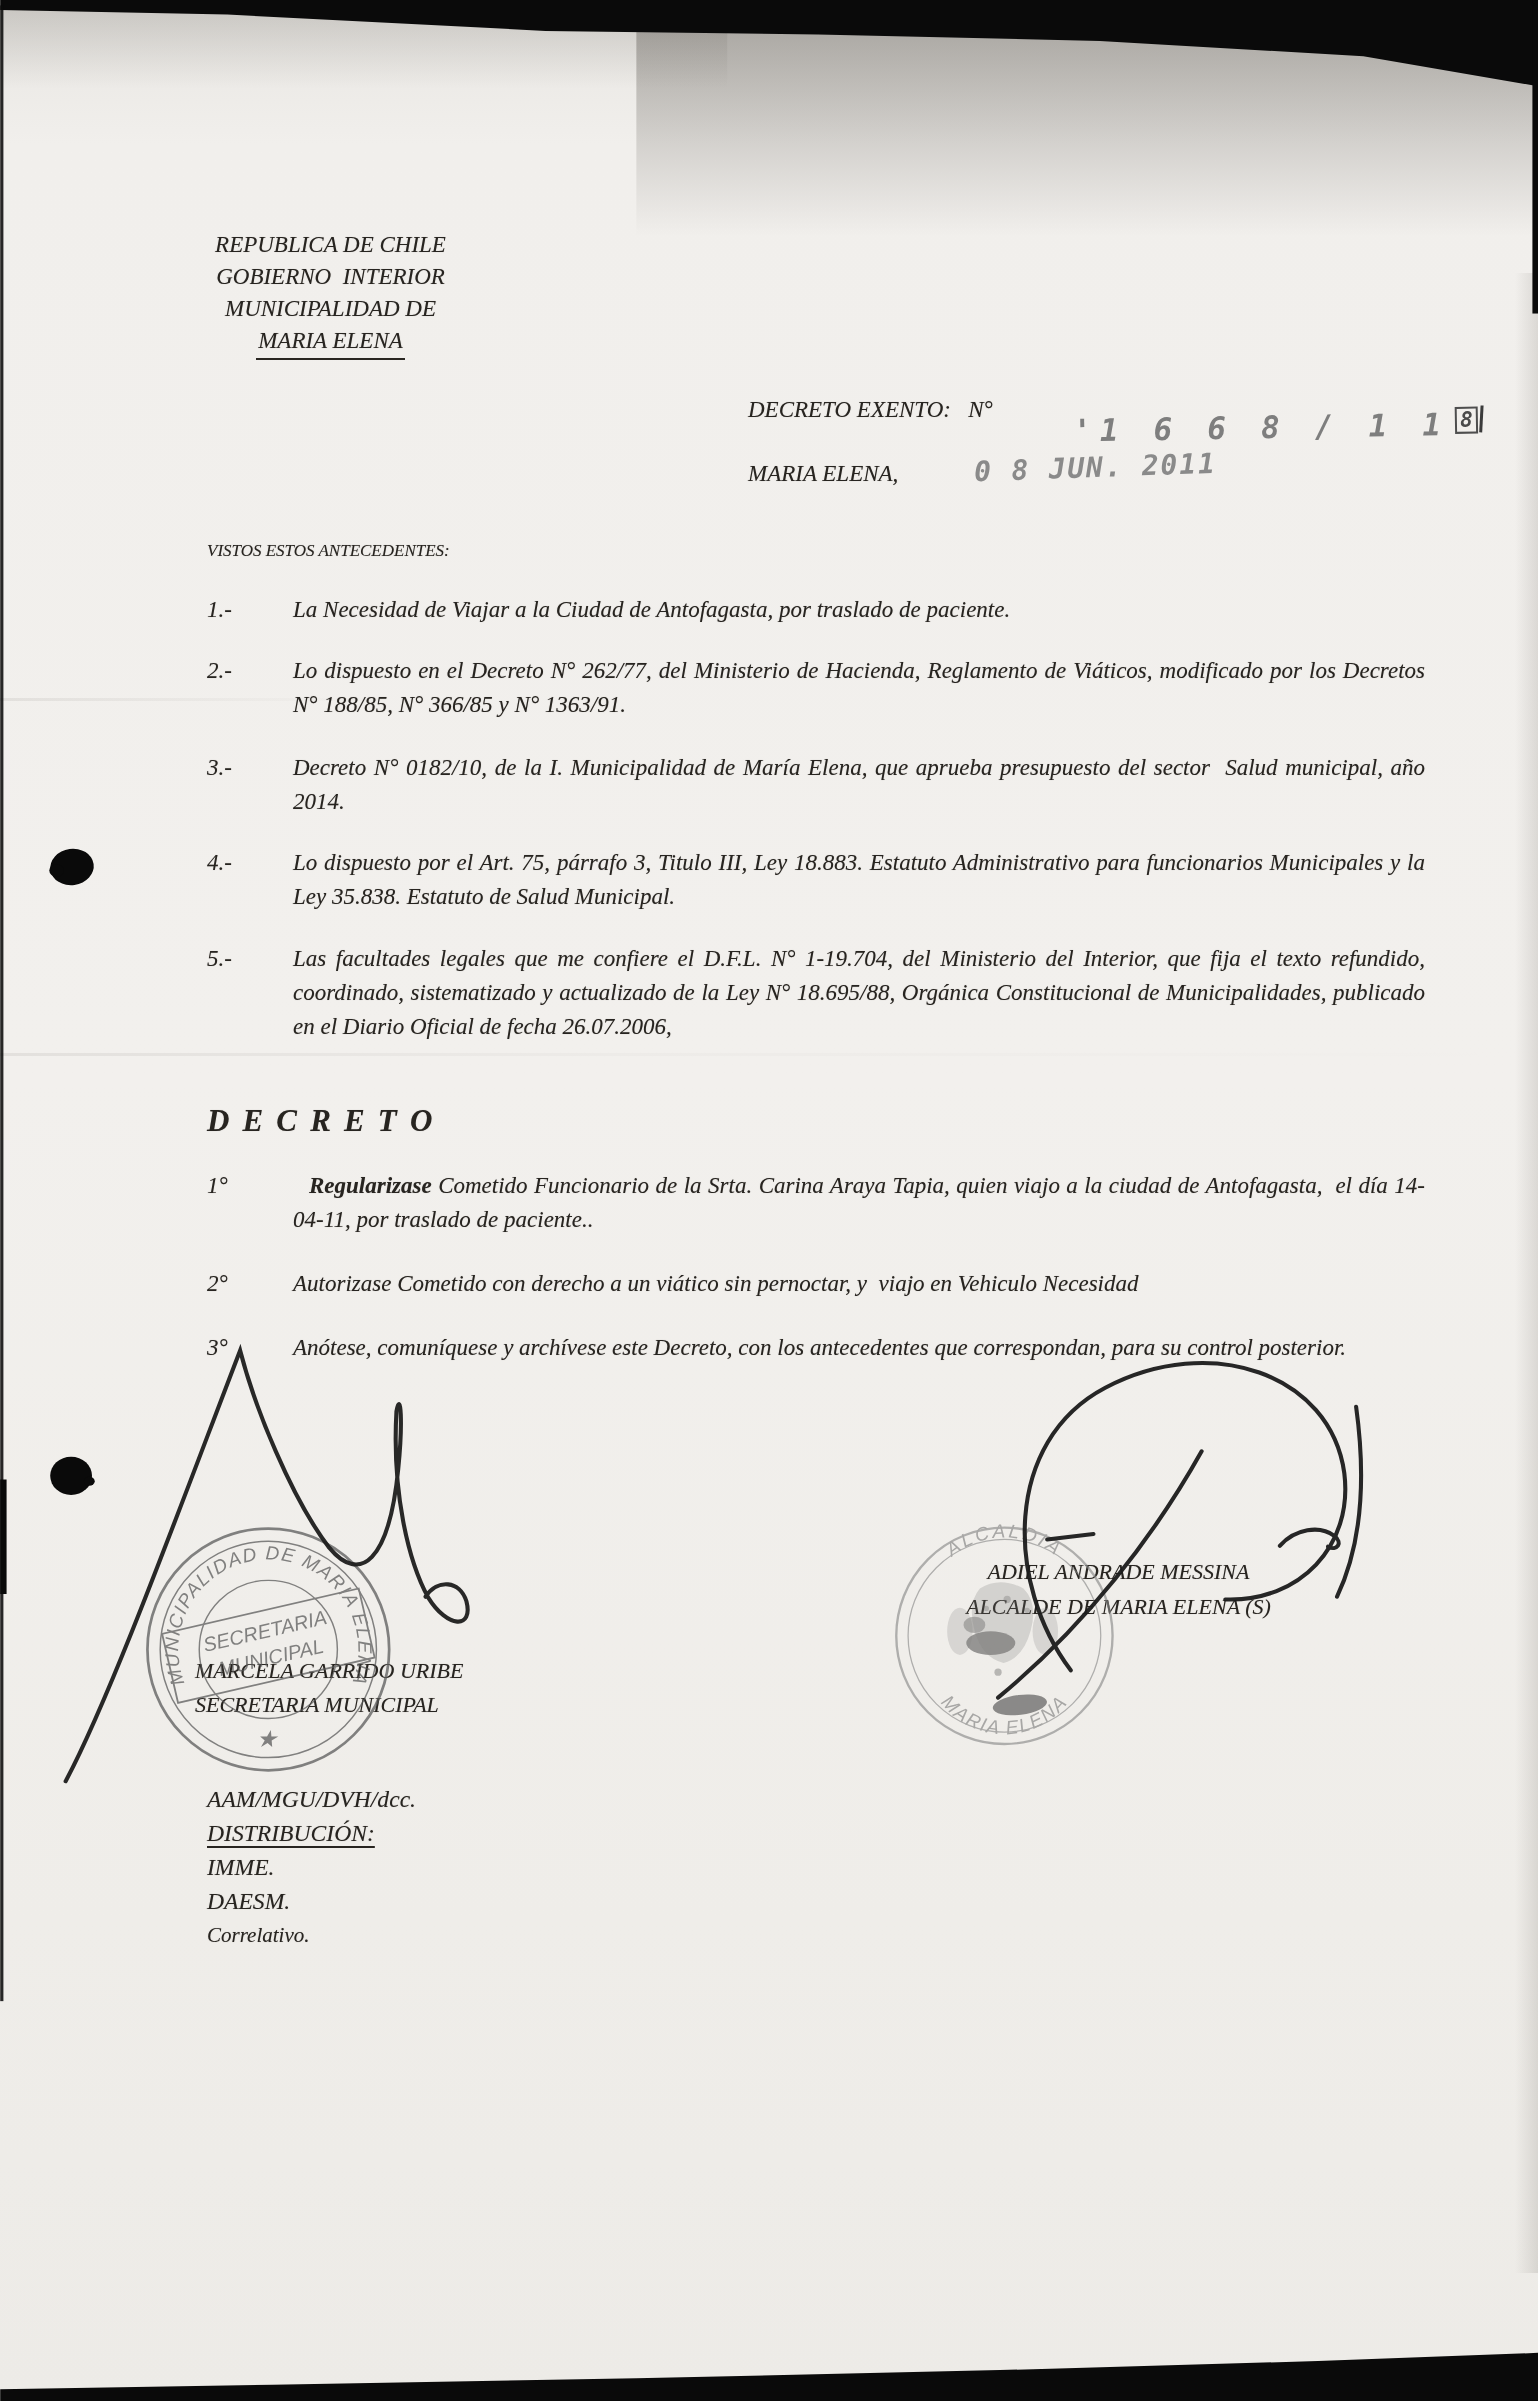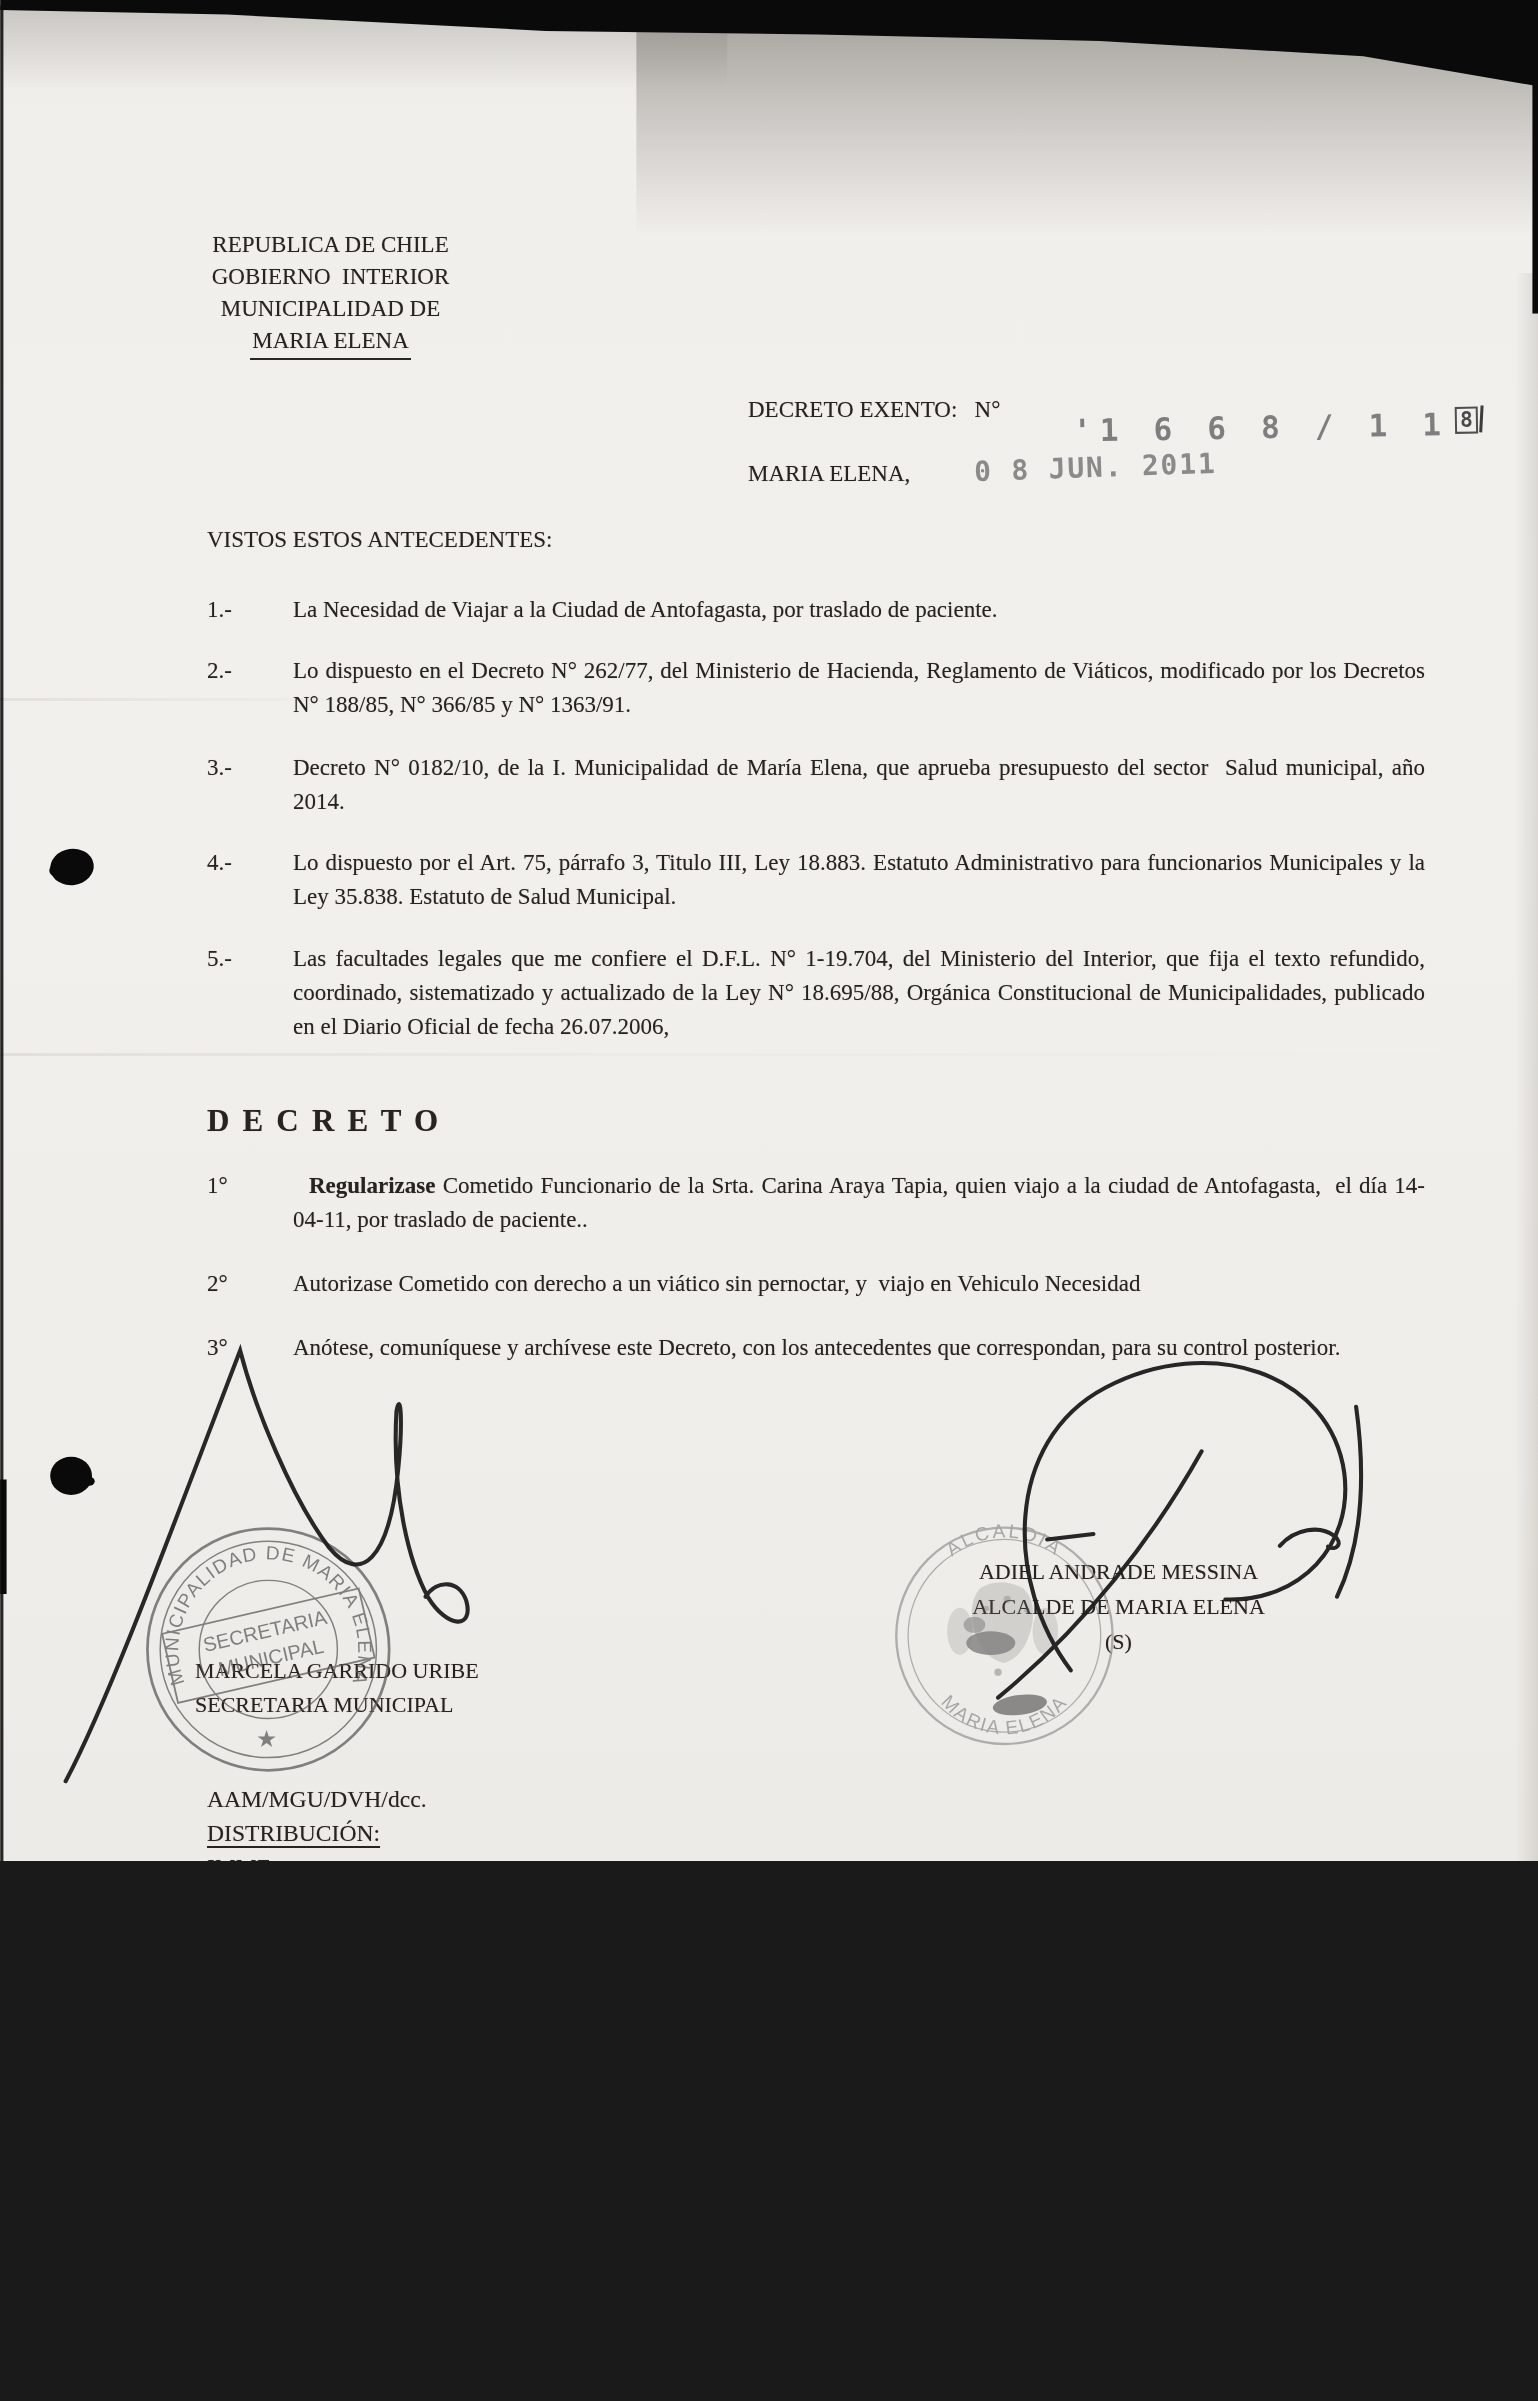--- a/index.html
+++ b/index.html
@@ -1,34 +1,34 @@
 <!DOCTYPE html>
 <html style="font-size:14.5px"><head>
 <meta charset="utf-8">
 <style>
   html,body{margin:0;padding:0;background:#1a1a1a;}
   .page{
-    position:relative;width:1539px;height:1861px;overflow:hidden;
+    position:relative;width:1539px;height:2401px;overflow:hidden;
     background:linear-gradient(180deg,#e7e5e1 0%,#f1efec 6%,#f2f0ed 45%,#efede9 80%,#edebe7 100%);
-    font-family:"Liberation Serif", serif;color:#272420;
+    font-family:"Liberation Serif", serif;color:#272420;font-style:italic;
   }
   .txt{position:absolute;text-shadow:0 0 0.9px rgba(55,48,42,.35);}
   .pre{white-space:pre-wrap;}
   
   .letterhead{left:178px;top:229px;width:305px;text-align:center;font-size:23px;line-height:32px;}
   .lh-underline{display:inline-block;border-bottom:2.3px solid #2a2722;padding:0 2.7px 0.9px 2.7px;}
   
   .decree-label{left:748px;top:397px;font-size:23px;}
   .place-line{left:748px;top:461px;font-size:23px;}
   .num-stamp{left:1073px;top:409px;font-family:"DejaVu Sans Mono",monospace;font-weight:700;font-size:31px;color:#7e7e7e;letter-spacing:8.2px;transform:rotate(-1deg);text-shadow:none;}
   .num-box{display:inline-block;border:2.3px solid #4e4e4e;color:#4a4a4a;font-size:21px;line-height:23.6px;padding:0 3.6px;letter-spacing:0;position:relative;top:-8.2px;margin-left:5.5px;}
   .num-tick{display:inline-block;width:2.7px;height:27px;background:#3b3b3b;transform:rotate(4deg);position:relative;top:-1.8px;margin-left:1.8px;}
   .date-stamp{left:974px;top:451px;font-family:"DejaVu Sans Mono",monospace;font-weight:700;font-size:28px;color:#8a8a8a;letter-spacing:1.8px;transform:rotate(-2deg);text-shadow:none;}
   
-  .vistos{left:207px;top:527px;font-size:23px;}
+  .vistos{left:207px;top:541px;font-size:17px;}
   .item{position:absolute;left:207px;width:1218px;display:flex;font-size:23px;line-height:34px;}
   .inum{width:86px;flex:none;}
   .itext{flex:1;text-align:justify;}
   .decreto-heading{left:207px;top:1103px;font-size:31px;font-weight:700;letter-spacing:2.7px;}
   .bold{font-weight:700;margin-left:16px;}
   
   .sig-right-block{left:962px;top:1554px;width:313px;text-align:center;font-size:22px;line-height:35px;}
   .sig-left-block{left:195px;top:1654px;width:309px;text-align:left;font-size:22px;line-height:34px;}
   
   .footer{left:207px;top:1782px;font-size:23.6px;line-height:34px;}

